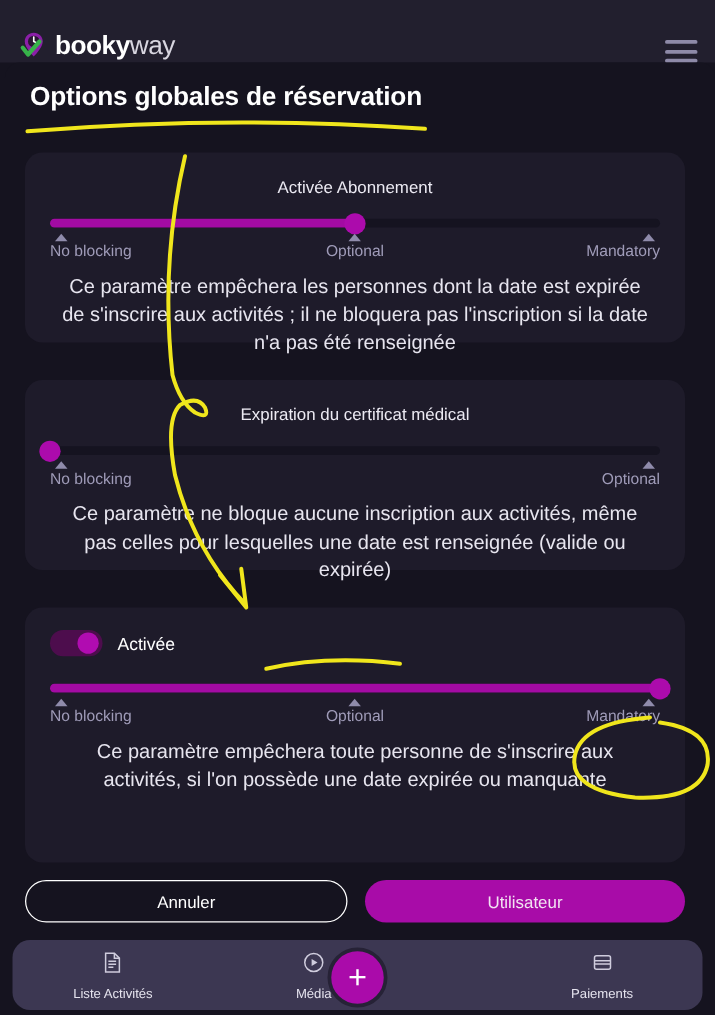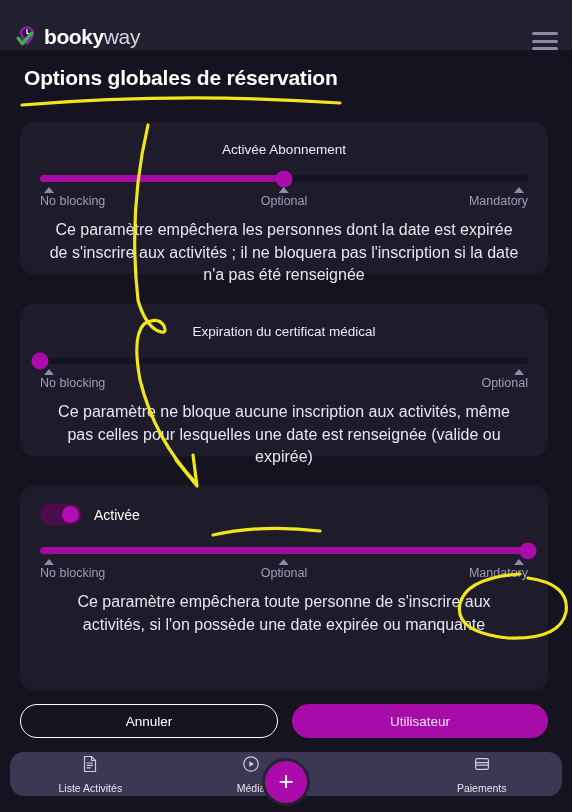--- a/index.html
+++ b/index.html
@@ -101,21 +101,21 @@
     position: absolute; left: 20px; top: 704px; width: 528px; height: 34px;
     display: flex; gap: 14px;
   }
   .btn { flex: 1; border-radius: 20px; font-size: 13.5px; display: flex;
          align-items: center; justify-content: center; cursor: pointer; }
   .btn-cancel { border: 1.4px solid #ffffff; color: #ffffff; background: transparent; }
   .btn-save { background: #a80ca8; color: #f2e3f2; border: none; }
 
   
   .bottomnav {
-    position: absolute; left: 10px; top: 752px; width: 552px; height: 44px;
+    position: absolute; left: 10px; top: 752px; width: 552px; height: 56px;
     background: #3c3752; border-radius: 14px; display: flex; align-items: center;
   }
   .nav-item { flex: 1; display: flex; flex-direction: column; align-items: center;
               gap: 4px; cursor: pointer; }
   .nav-item .nav-label { font-size: 10.5px; color: #e5e3ee; }
   .nav-spacer { width: 70px; }
   .fab {
     position: absolute; left: 262px; top: 758px; width: 48px; height: 48px;
     border-radius: 50%; background: #aa0baa; border: 3px solid #262236;
     display: flex; align-items: center; justify-content: center; cursor: pointer;

